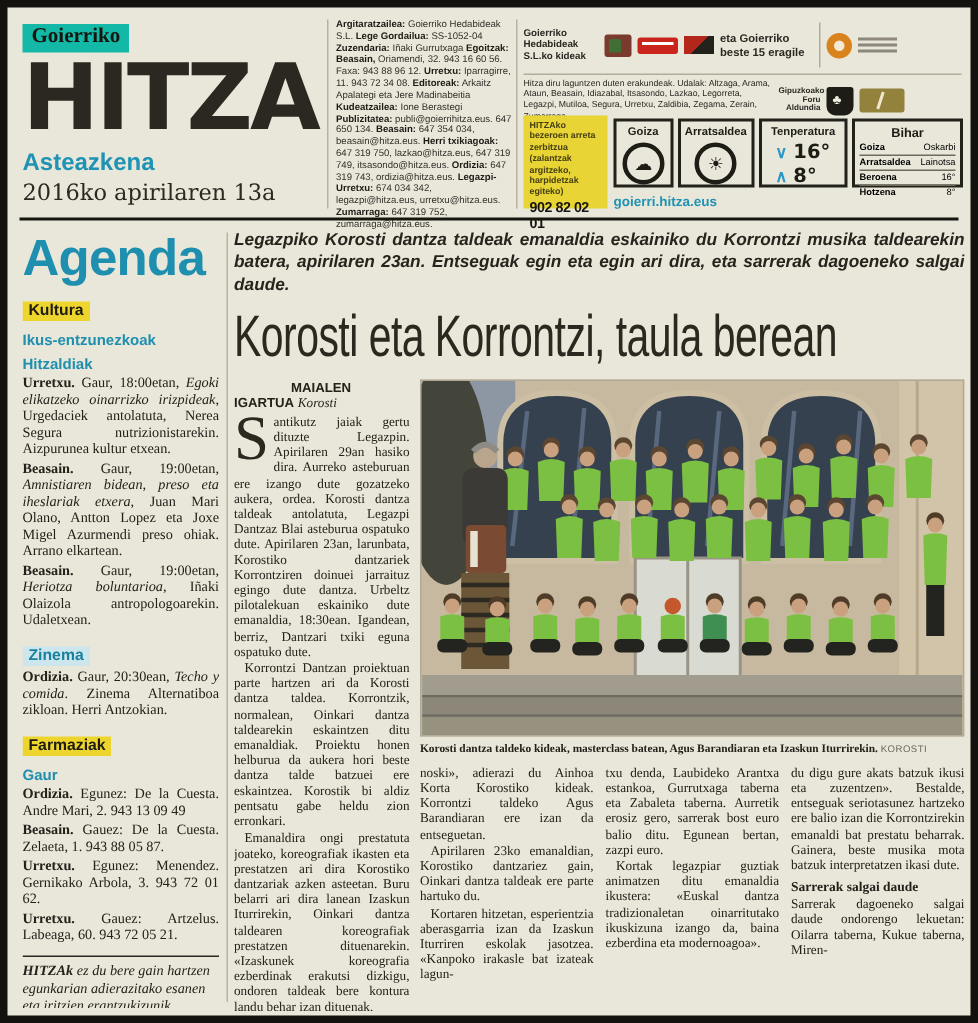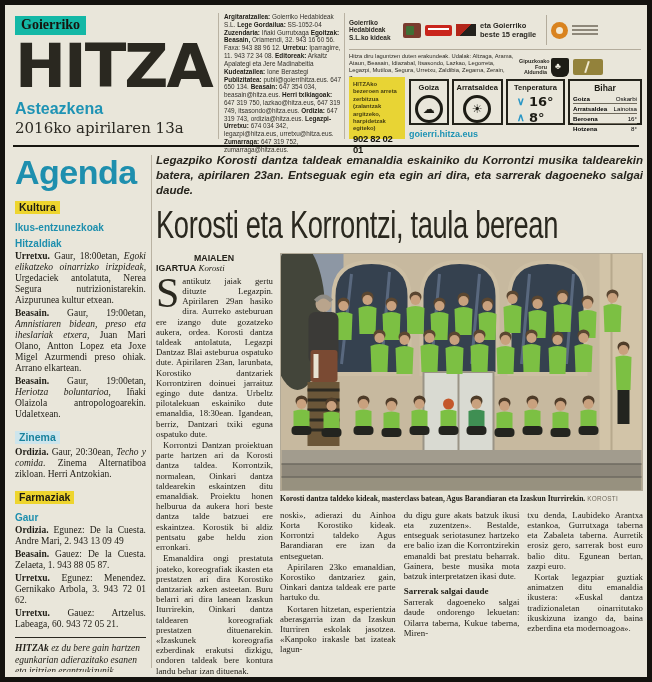--- a/index.html
+++ b/index.html
@@ -338,27 +338,27 @@
             <use href="#psit" x="307" y="150"></use>
           </svg>
           <div class="caption"><span>Korosti dantza taldeko kideak, masterclass batean, Agus Barandiaran eta Izaskun Iturrirekin.</span> <span class="credit">KOROSTI</span></div>
           <div class="cols3">
             <div class="c">
               <div class="ptxt">noski», adierazi du Ainhoa Korta Korostiko kideak. Korrontzi taldeko Agus Barandiaran ere izan da entseguetan.</div>
               <div class="ptxt">Apirilaren 23ko emanaldian, Korostiko dantzariez gain, Oinkari dantza taldeak ere parte hartuko du.</div>
               <div class="ptxt">Kortaren hitzetan, esperientzia aberasgarria izan da Izaskun Iturriren eskolak jasotzea. «Kanpoko irakasle bat izateak lagun-</div>
             </div>
             <div class="c">
+              <div class="ptxt">txu denda, Laubideko Arantxa estankoa, Gurrutxaga taberna eta Zabaleta taberna. Aurretik erosiz gero, sarrerak bost euro balio ditu. Egunean bertan, zazpi euro.</div>
+              <div class="ptxt">Kortak legazpiar guztiak animatzen ditu emanaldia ikustera: «Euskal dantza tradizionaletan oinarritutako ikuskizuna izango da, baina ezberdina eta modernoagoa».</div>
+            </div>
+            <div class="c">
               <div class="ptxt">du digu gure akats batzuk ikusi eta zuzentzen». Bestalde, entseguak seriotasunez hartzeko ere balio izan die Korrontzirekin emanaldi bat prestatu beharrak. Gainera, beste musika mota batzuk interpretatzen ikasi dute.</div>
               <div class="sub-art">Sarrerak salgai daude</div>
               <div class="ptxt">Sarrerak dagoeneko salgai daude ondorengo lekuetan: Oilarra taberna, Kukue taberna, Miren-</div>
             </div>
-            <div class="c">
-              <div class="ptxt">txu denda, Laubideko Arantxa estankoa, Gurrutxaga taberna eta Zabaleta taberna. Aurretik erosiz gero, sarrerak bost euro balio ditu. Egunean bertan, zazpi euro.</div>
-              <div class="ptxt">Kortak legazpiar guztiak animatzen ditu emanaldia ikustera: «Euskal dantza tradizionaletan oinarritutako ikuskizuna izango da, baina ezberdina eta modernoagoa».</div>
-            </div>
           </div>
         </div>
       </div>
     </div>
 
   </div>
 </div>
 
 </body></html>

